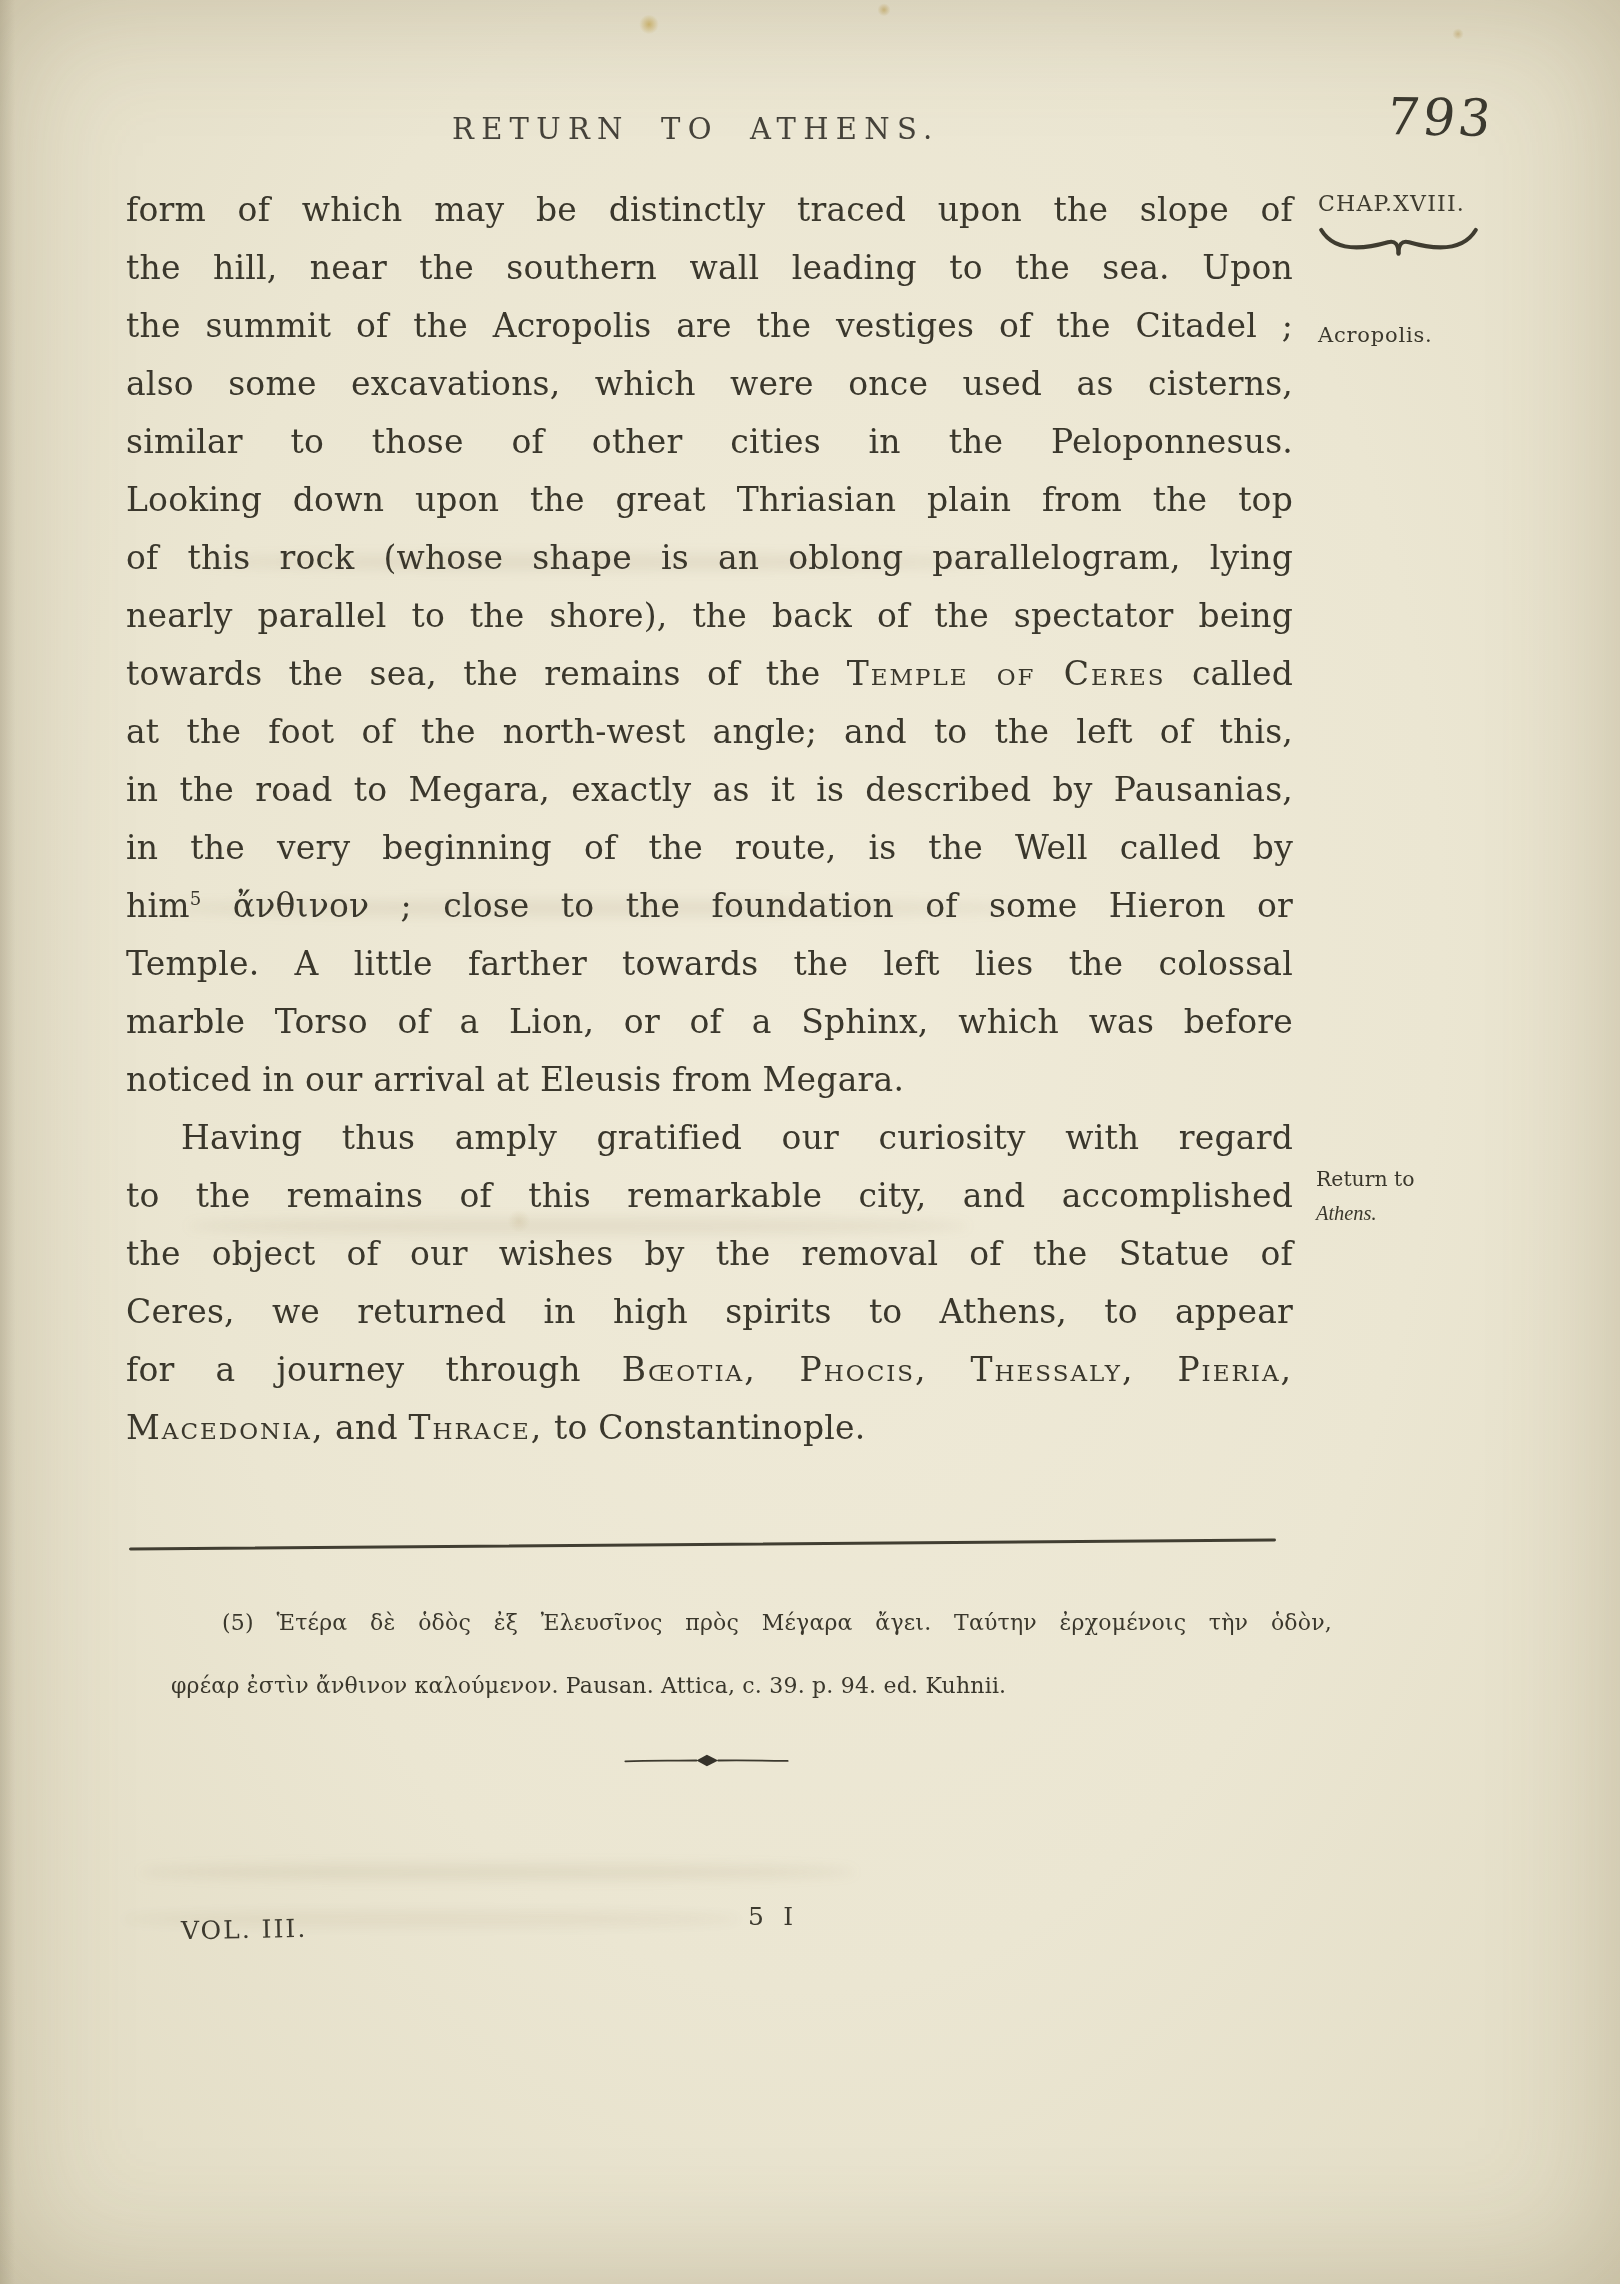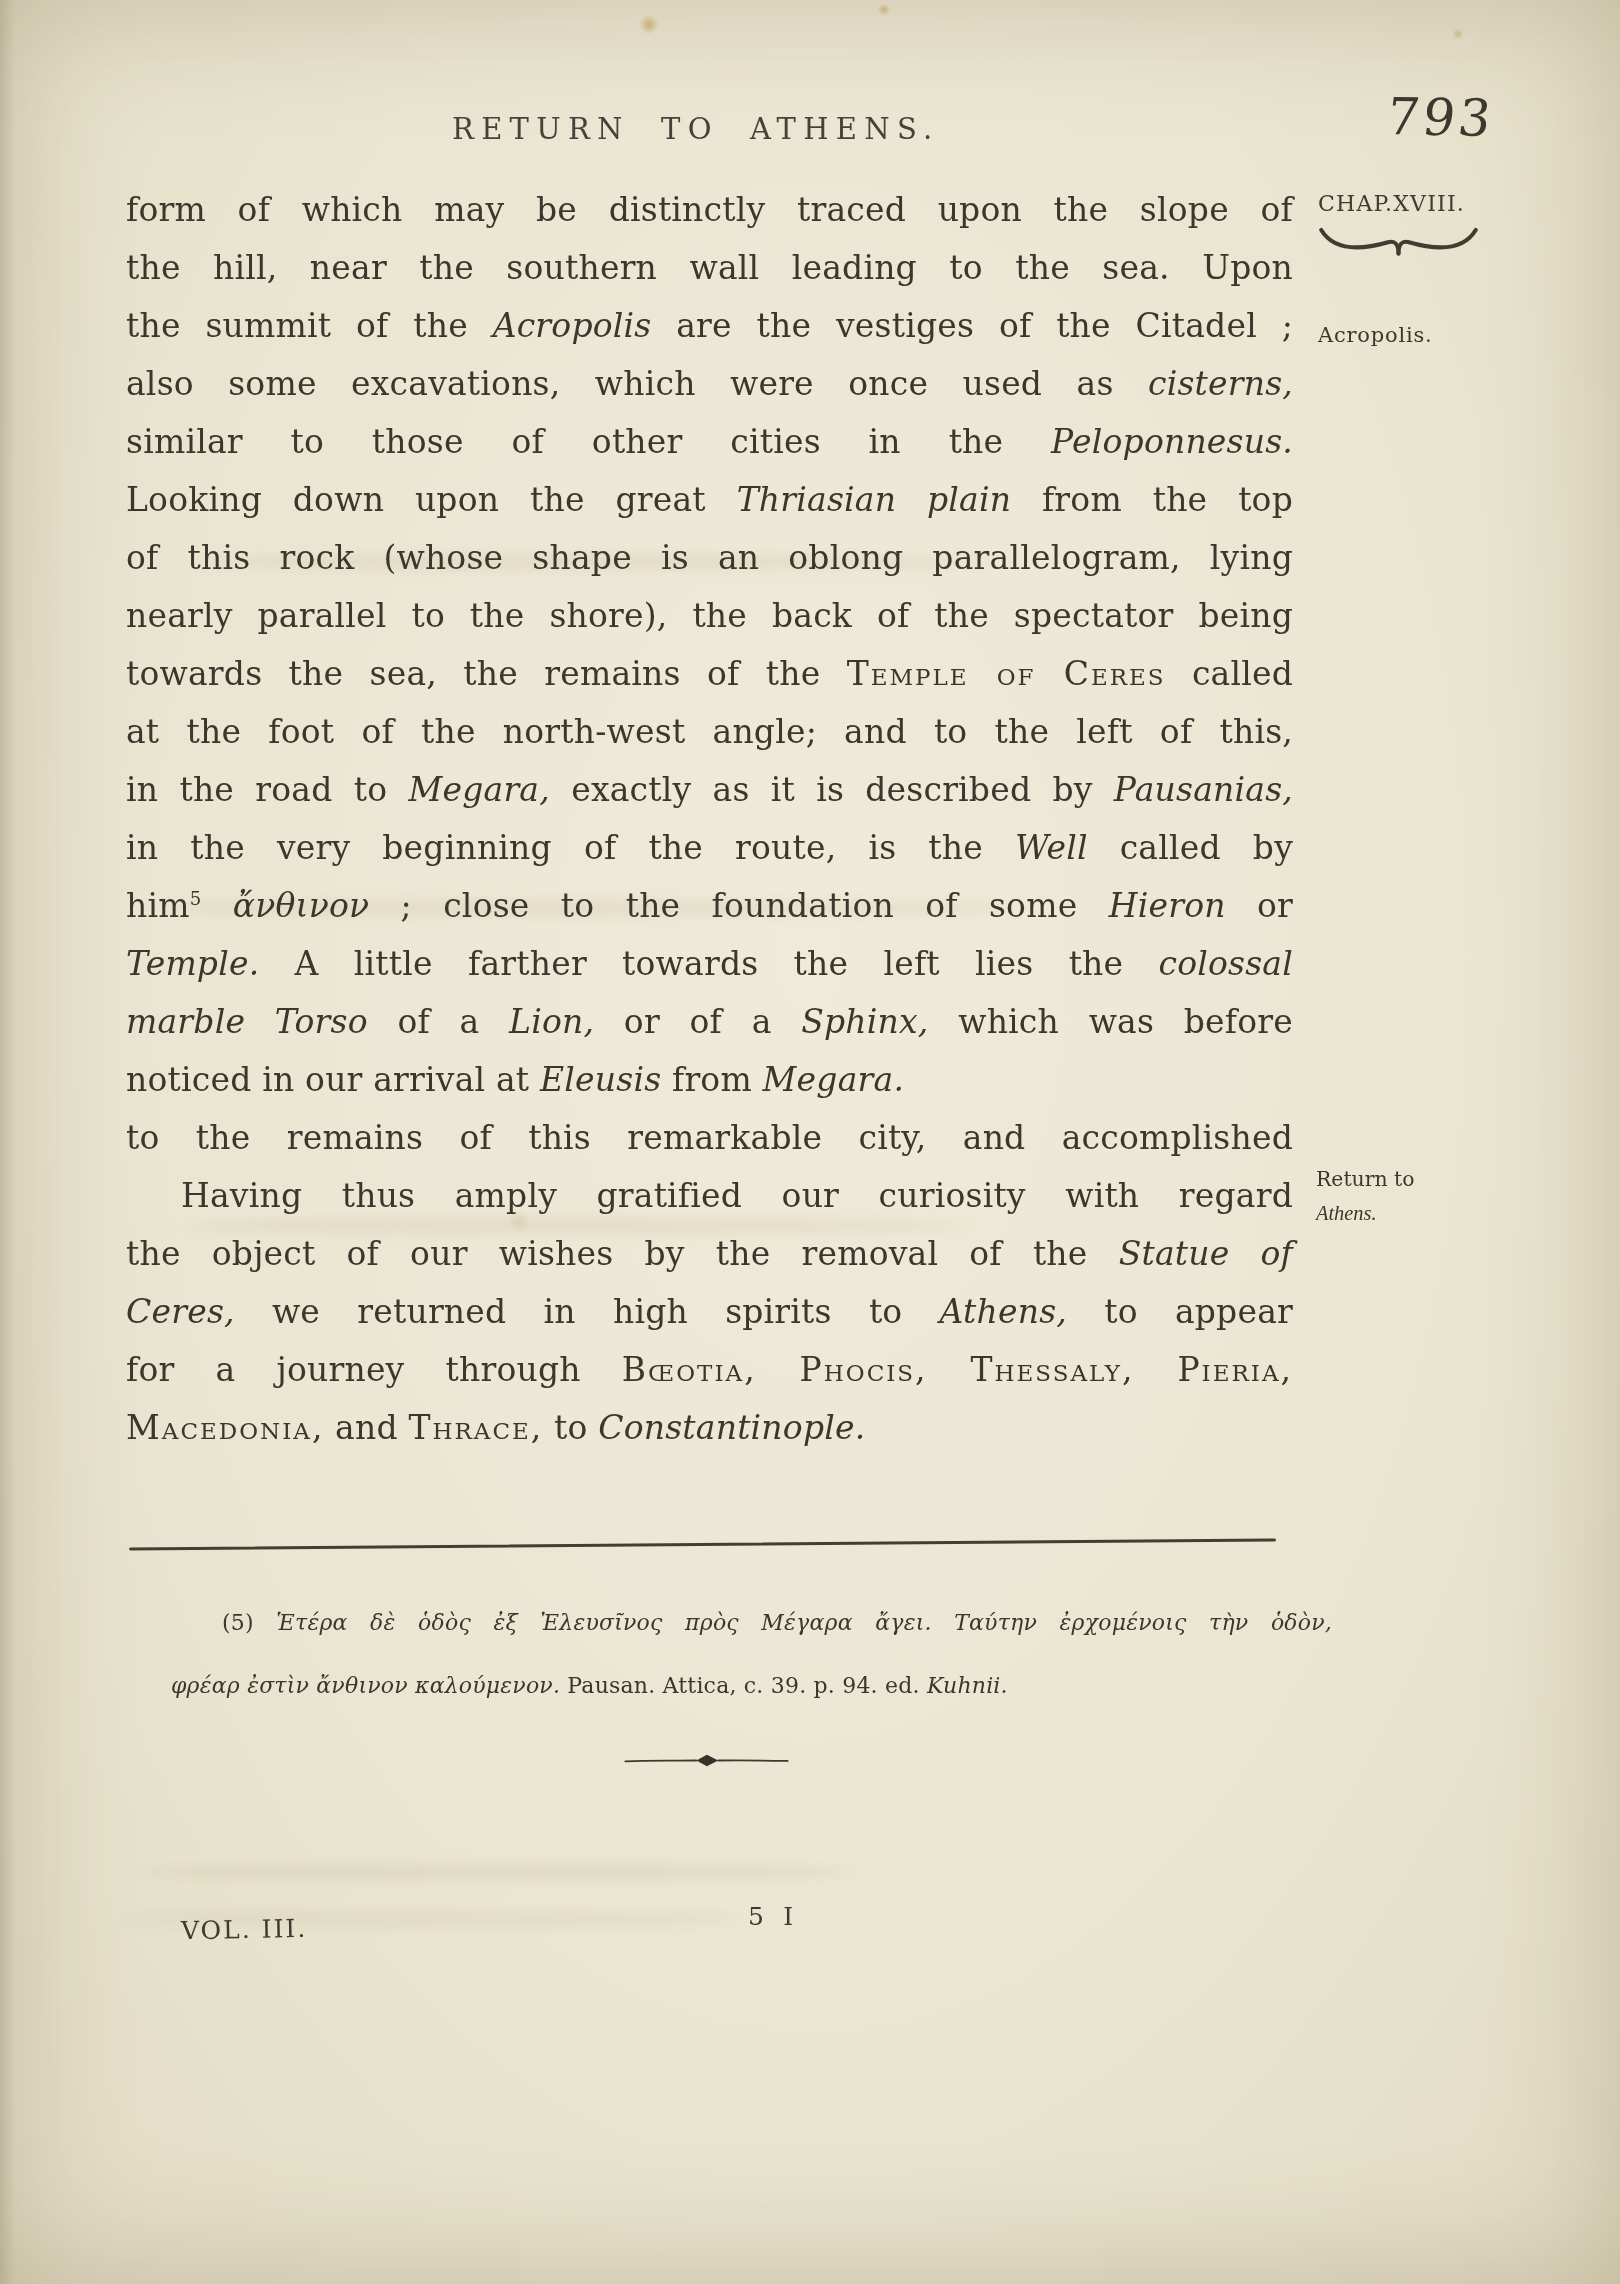--- a/index.html
+++ b/index.html
@@ -58,21 +58,21 @@
     background:#413e32;border-radius:1.6px;transform:rotate(-0.45deg);
   }
   #footnote-lines{
     position:absolute;left:126px;top:1591px;width:1161px;
     font-size:22px;letter-spacing:0.2px;margin-left:45px;
   }
   .fline{height:63px;line-height:63px;text-align:justify;text-align-last:justify;}
   .fline.al{text-align-last:left;}
   .fline.ind{text-indent:51px;}
   
-  .it{font-style:italic;}
+  .it{}
   .sc{font-variant:small-caps;letter-spacing:2px;}
   .sup{font-size:0.55em;vertical-align:super;line-height:0;}
   
   .divider{position:absolute;left:623px;top:1750px;}
   .footer-vol{position:absolute;left:181px;top:1915px;font-size:25px;letter-spacing:2px;transform:rotate(-1.2deg);color:#3d3a2f;white-space:nowrap;}
   .sig-mark{position:absolute;left:748px;top:1902px;font-size:25px;letter-spacing:5.7px;color:#3d3a2f;white-space:nowrap;}
 </style>
 </head>
 <body>
 
@@ -110,22 +110,22 @@
       <div class="bline"><span>of this rock (whose shape is an oblong parallelogram, lying</span></div>
       <div class="bline"><span>nearly parallel to the shore), the back of the spectator being</span></div>
       <div class="bline"><span>towards the sea, the remains of the </span><span class="sc">Temple of Ceres</span><span> called</span></div>
       <div class="bline"><span>at the foot of the north-west angle;  and to the left of this,</span></div>
       <div class="bline"><span>in the road to </span><span class="it">Megara,</span><span> exactly as it is described by </span><span class="it">Pausanias,</span></div>
       <div class="bline"><span>in the very beginning of the route, is the </span><span class="it">Well</span><span> called by</span></div>
       <div class="bline"><span>him</span><span class="sup">5</span><span> </span><span class="it">ἄνθινον</span><span> ;  close to the foundation of some </span><span class="it">Hieron</span><span> or</span></div>
       <div class="bline"><span class="it">Temple.</span><span>  A little farther towards the left lies the </span><span class="it">colossal</span></div>
       <div class="bline"><span class="it">marble Torso</span><span> of a </span><span class="it">Lion,</span><span> or of a </span><span class="it">Sphinx,</span><span> which was before</span></div>
       <div class="bline al"><span>noticed in our arrival at </span><span class="it">Eleusis</span><span> from </span><span class="it">Megara.</span></div>
+      <div class="bline ind"><span>Having thus amply gratified our curiosity with regard</span></div>
       <div class="bline"><span>to the remains of this remarkable city, and accomplished</span></div>
-      <div class="bline ind"><span>Having thus amply gratified our curiosity with regard</span></div>
       <div class="bline"><span>the object of our wishes by the removal of the </span><span class="it">Statue of</span></div>
       <div class="bline"><span class="it">Ceres,</span><span> we returned in high spirits to </span><span class="it">Athens,</span><span> to appear</span></div>
       <div class="bline"><span>for a journey through </span><span class="sc">Bœotia, Phocis, Thessaly, Pieria,</span></div>
       <div class="bline al"><span class="sc">Macedonia,</span><span> and </span><span class="sc">Thrace,</span><span> to </span><span class="it">Constantinople.</span></div>
     </div>
 
   <div class="fn-rule"></div>
   <div id="footnote-lines">
       <div class="fline ind"><span>(5) </span><span class="it">Ἑτέρα δὲ ὁδὸς ἐξ Ἐλευσῖνος πρὸς Μέγαρα ἄγει.  Ταύτην ἐρχομένοις τὴν ὁδὸν,</span></div>
       <div class="fline al"><span class="it">φρέαρ ἐστὶν ἄνθινον καλούμενον.</span><span>  Pausan. Attica, c. 39. p. 94.  ed. </span><span class="it">Kuhnii.</span></div>

